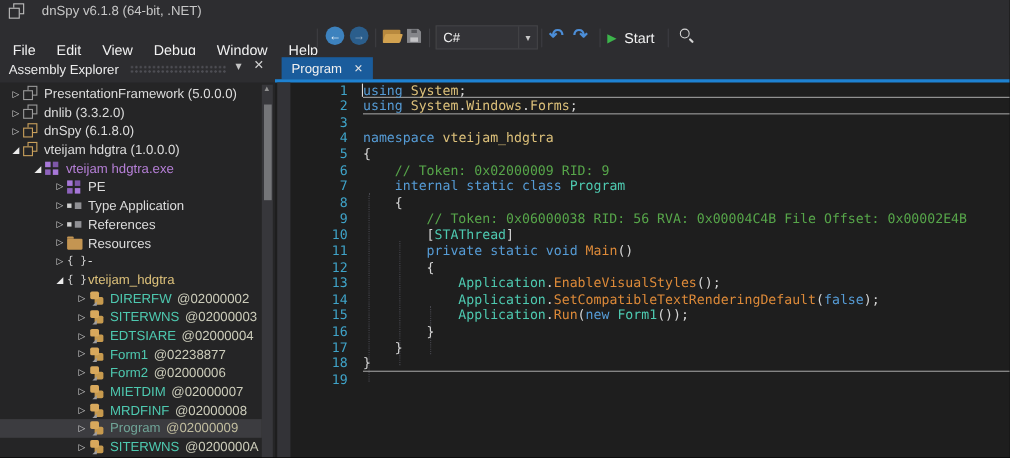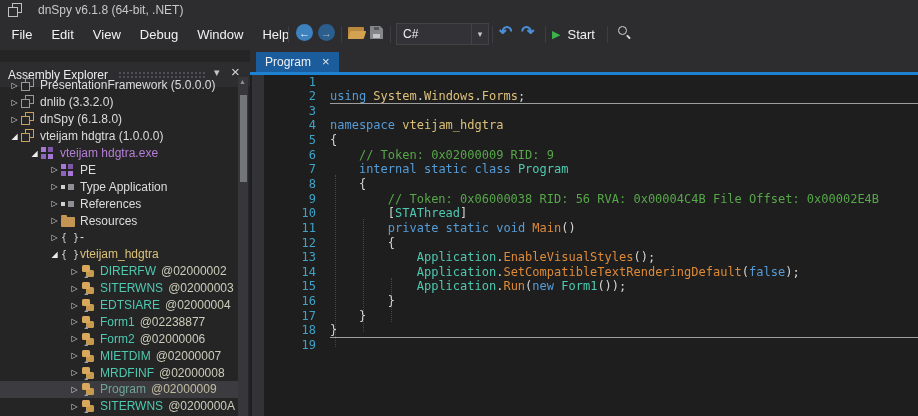--- a/index.html
+++ b/index.html
@@ -9,21 +9,21 @@
     -webkit-font-smoothing:antialiased;
   }
   
   #chrome { position:absolute; left:0; top:0; width:918px; height:50px; background:#2d2d30; }
   #titlebar { position:absolute; left:0; top:0; width:918px; height:19px; }
   .app-icon { position:absolute; left:8px; top:3px; width:14px; height:14px; }
   .app-icon::before { content:""; position:absolute; left:4px; top:0; width:8px; height:8px; border:1.4px solid #bfbfbf; }
   .app-icon::after  { content:""; position:absolute; left:0; top:4px; width:8px; height:8px; border:1.4px solid #bfbfbf; background:#2d2d30; }
   #title-text { position:absolute; left:38px; top:3px; font-size:12px; color:#c8c8c8; white-space:nowrap; }
   
-  #menu-bar { position:absolute; left:2px; top:19px; height:31px; display:flex; align-items:center; }
+  #menu-bar { position:absolute; left:2px; top:30px; height:31px; display:flex; align-items:center; }
   .menu-item { padding:0 9.5px; font-size:13px; color:#f1f1f1; line-height:31px; cursor:default; }
   .tb-sep { position:absolute; top:26px; width:1px; height:17px; background:#3e3e42; }
   .tb-nav { position:absolute; top:24px; width:17px; height:17px; border-radius:50%; display:flex; align-items:center; justify-content:center; font-size:11px; font-weight:bold; }
   #nav-back    { left:296px; background:#3d82be; color:#eef5fb; }
   #nav-forward { left:318px; background:#2b5e8c; color:#9fb8cc; }
   .tb-folder { position:absolute; left:348px; top:25px; width:18px; height:14px; }
   .tb-folder::before { content:""; position:absolute; left:0; top:2px; width:16px; height:11px; background:#b8893e; border-radius:1px; }
   .tb-folder::after  { content:""; position:absolute; left:1px; bottom:0; width:16px; height:8px; background:#d2a250; transform:skewX(-18deg); border-radius:1px; }
   .tb-save { position:absolute; left:370px; top:26px; width:13px; height:13px; background:#85868a; clip-path:polygon(0 0,10px 0,13px 3px,13px 13px,0 13px); }
   .tb-save::before { content:""; position:absolute; left:3px; bottom:1px; width:7px; height:4px; background:#c4c4c6; }
@@ -34,21 +34,21 @@
   .tb-undo { position:absolute; left:499px; top:22px; font-size:16px; color:#4c8ed8; font-weight:bold; }
   .tb-redo { position:absolute; left:521px; top:22px; font-size:16px; color:#4c8ed8; font-weight:bold; }
   #start-btn { position:absolute; left:552px; top:22px; height:24px; display:flex; align-items:center; }
   #start-btn .play { color:var(--green); font-size:11px; margin-right:7px; }
   #start-btn .lbl { font-size:13px; color:#f1f1f1; }
   .tb-search { position:absolute; left:617px; top:26px; width:14px; height:14px; }
   .tb-search::before { content:""; position:absolute; left:1px; top:0; width:7px; height:7px; border:1.6px solid #d4d4d4; border-radius:50%; }
   .tb-search::after  { content:""; position:absolute; left:8.5px; top:9.5px; width:5px; height:1.8px; background:#d4d4d4; transform:rotate(45deg); border-radius:1px; }
   
   #sidebar { position:absolute; left:0; top:50px; width:250px; height:366px; background:#252526; }
-  #sidebar-header { position:absolute; left:0; top:12px; width:250px; height:25px; background:#2d2d30; }
+  #sidebar-header { position:absolute; left:0; top:0; width:250px; height:25px; background:#2d2d30; }
   #sidebar-title { position:absolute; left:8px; top:6px; font-size:12px; color:#ececec; white-space:nowrap; }
   #sidebar-grip { position:absolute; left:118px; top:9px; width:88px; height:8px;
     background-image:radial-gradient(circle,#4e4e54 1px,transparent 1.2px); background-size:4px 4px; }
   #sidebar-chevron { position:absolute; left:214px; top:4px; font-size:11px; color:#c4c4c4; }
   #sidebar-close { position:absolute; left:231px; top:1px; font-size:15px; color:#d4d4d4; }
   #tree { position:absolute; left:0; top:27px; width:238px; }
   .tree-row { display:flex; align-items:center; height:16.9px; white-space:nowrap; font-size:12px; color:#dcdcdc; }
   .tree-row.selected { background:#3c3c40; }
   .expander { width:13px; flex-shrink:0; text-align:center; color:#dadada; font-size:8px; }
   .expander.expanded { font-size:8px; color:#ececec; }
@@ -316,20 +316,21 @@
       </div>
     </div>
     <div id="tab-accent"></div>
     <div id="glyph-margin"></div>
     <div id="code">
       <div class="guide" id="guide-a"></div>
       <div class="guide" id="guide-b"></div>
       <div class="guide" id="guide-c"></div>
     <div class="code-line u">
           <span class="ln">1</span>
+          <span class="lt"><span class="caret"></span><span class="kw">using</span><span class="pl"> </span><span class="ns">System</span><span class="pl">;</span></span>
         </div>
         <div class="code-line u">
           <span class="ln">2</span>
           <span class="lt"><span class="kw">using</span><span class="pl"> </span><span class="ns">System</span><span class="pl">.</span><span class="ns">Windows</span><span class="pl">.</span><span class="ns">Forms</span><span class="pl">;</span></span>
         </div>
         <div class="code-line">
           <span class="ln">3</span>
           <span class="lt"></span>
         </div>
         <div class="code-line">

